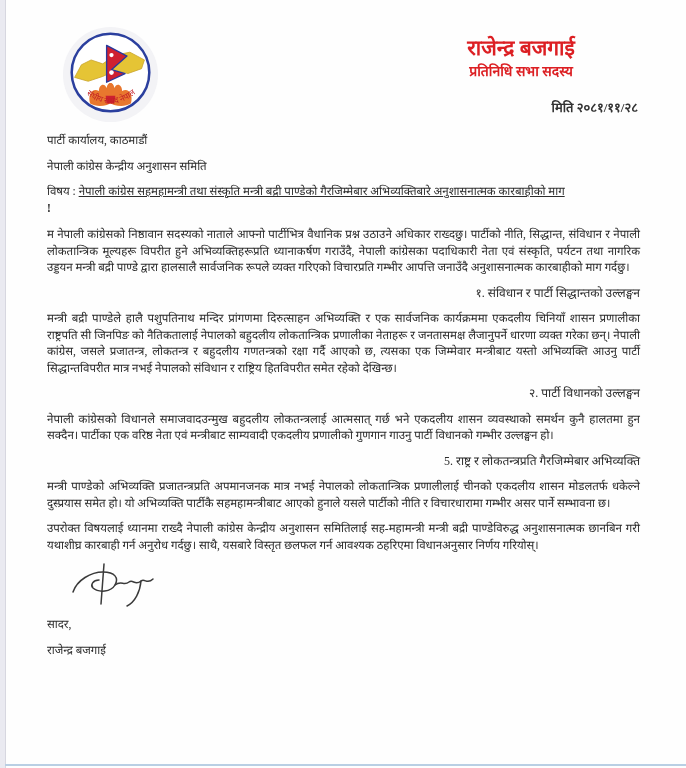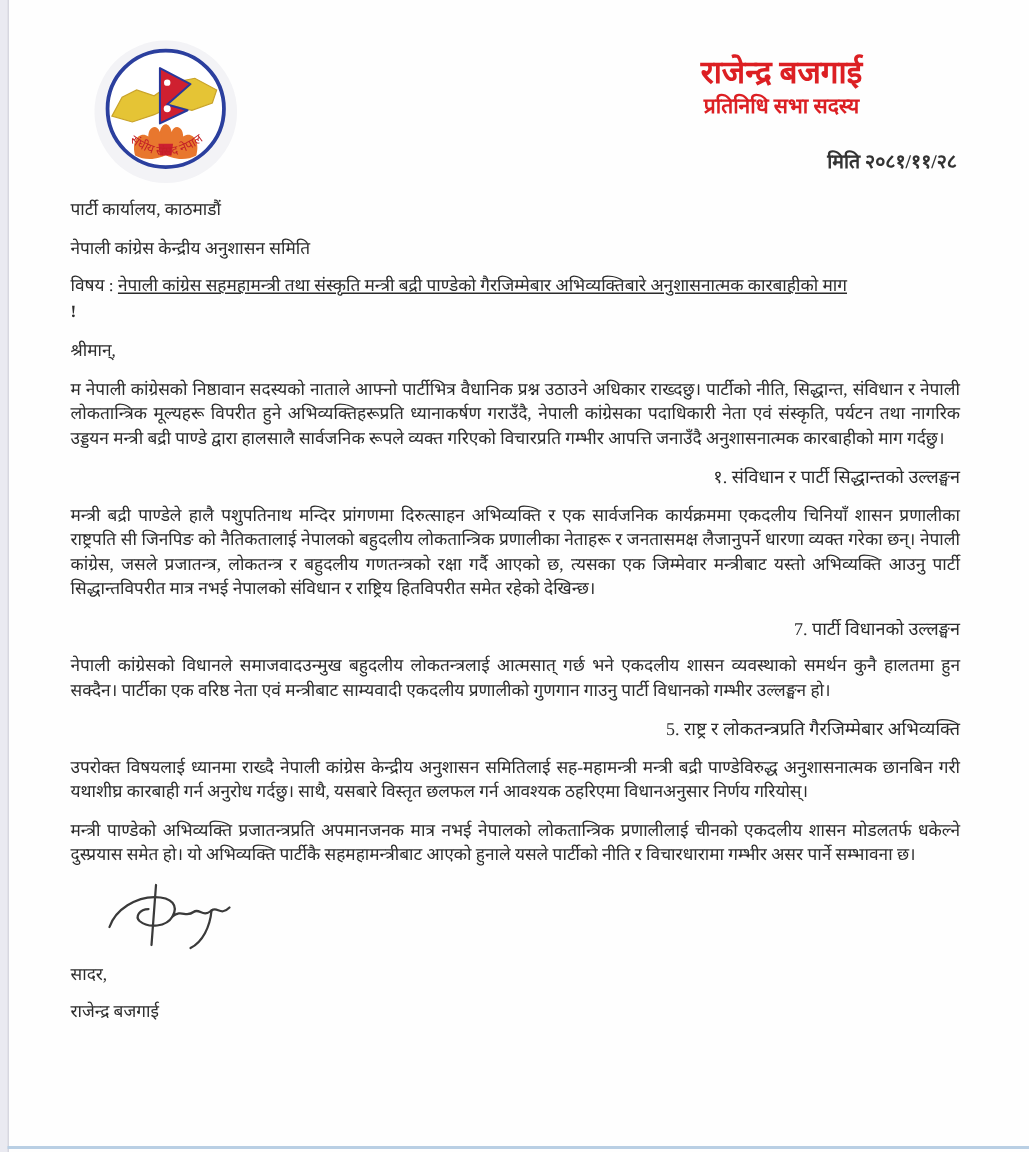--- a/index.html
+++ b/index.html
@@ -68,34 +68,33 @@
     </div>
 
     <p class="line">पार्टी कार्यालय, काठमाडौं</p>
     <p class="line">नेपाली कांग्रेस केन्द्रीय अनुशासन समिति</p>
 
     <p class="subject-line"><span>विषय :</span>
       <span class="subject-strong">नेपाली कांग्रेस सहमहामन्त्री तथा संस्कृति मन्त्री बद्री पाण्डेको गैरजिम्मेबार अभिव्यक्तिबारे अनुशासनात्मक कारबाहीको माग</span><br>
       <span class="subject-suffix">!</span>
     </p>
 
-    <p class="line">श्रीमान्,</p>
 
     <p class="para">म नेपाली कांग्रेसको निष्ठावान सदस्यको नाताले आफ्नो पार्टीभित्र वैधानिक प्रश्न उठाउने अधिकार राख्दछु। पार्टीको नीति, सिद्धान्त, संविधान र नेपाली लोकतान्त्रिक मूल्यहरू विपरीत हुने अभिव्यक्तिहरूप्रति ध्यानाकर्षण गराउँदै, नेपाली कांग्रेसका पदाधिकारी नेता एवं संस्कृति, पर्यटन तथा नागरिक उड्डयन मन्त्री बद्री पाण्डे द्वारा हालसालै सार्वजनिक रूपले व्यक्त गरिएको विचारप्रति गम्भीर आपत्ति जनाउँदै अनुशासनात्मक कारबाहीको माग गर्दछु।</p>
 
     <p class="section-heading">१. संविधान र पार्टी सिद्धान्तको उल्लङ्घन</p>
     <p class="para">मन्त्री बद्री पाण्डेले हालै पशुपतिनाथ मन्दिर प्रांगणमा दिरुत्साहन अभिव्यक्ति र एक सार्वजनिक कार्यक्रममा एकदलीय चिनियाँ शासन प्रणालीका राष्ट्रपति सी जिनपिङ को नैतिकतालाई नेपालको बहुदलीय लोकतान्त्रिक प्रणालीका नेताहरू र जनतासमक्ष लैजानुपर्ने धारणा व्यक्त गरेका छन्। नेपाली कांग्रेस, जसले प्रजातन्त्र, लोकतन्त्र र बहुदलीय गणतन्त्रको रक्षा गर्दै आएको छ, त्यसका एक जिम्मेवार मन्त्रीबाट यस्तो अभिव्यक्ति आउनु पार्टी सिद्धान्तविपरीत मात्र नभई नेपालको संविधान र राष्ट्रिय हितविपरीत समेत रहेको देखिन्छ।</p>
 
-    <p class="section-heading">7. पार्टी विधानको उल्लङ्घन</p>
+    <p class="section-heading">२. पार्टी विधानको उल्लङ्घन</p>
     <p class="para">नेपाली कांग्रेसको विधानले समाजवादउन्मुख बहुदलीय लोकतन्त्रलाई आत्मसात् गर्छ भने एकदलीय शासन व्यवस्थाको समर्थन कुनै हालतमा हुन सक्दैन। पार्टीका एक वरिष्ठ नेता एवं मन्त्रीबाट साम्यवादी एकदलीय प्रणालीको गुणगान गाउनु पार्टी विधानको गम्भीर उल्लङ्घन हो।</p>
 
     <p class="section-heading">5. राष्ट्र र लोकतन्त्रप्रति गैरजिम्मेबार अभिव्यक्ति</p>
+    <p class="para">मन्त्री पाण्डेको अभिव्यक्ति प्रजातन्त्रप्रति अपमानजनक मात्र नभई नेपालको लोकतान्त्रिक प्रणालीलाई चीनको एकदलीय शासन मोडलतर्फ धकेल्ने दुस्प्रयास समेत हो। यो अभिव्यक्ति पार्टीकै सहमहामन्त्रीबाट आएको हुनाले यसले पार्टीको नीति र विचारधारामा गम्भीर असर पार्ने सम्भावना छ।</p>
+
     <p class="para">उपरोक्त विषयलाई ध्यानमा राख्दै नेपाली कांग्रेस केन्द्रीय अनुशासन समितिलाई सह-महामन्त्री मन्त्री बद्री पाण्डेविरुद्ध अनुशासनात्मक छानबिन गरी यथाशीघ्र कारबाही गर्न अनुरोध गर्दछु। साथै, यसबारे विस्तृत छलफल गर्न आवश्यक ठहरिएमा विधानअनुसार निर्णय गरियोस्।</p>
-
-    <p class="para">मन्त्री पाण्डेको अभिव्यक्ति प्रजातन्त्रप्रति अपमानजनक मात्र नभई नेपालको लोकतान्त्रिक प्रणालीलाई चीनको एकदलीय शासन मोडलतर्फ धकेल्ने दुस्प्रयास समेत हो। यो अभिव्यक्ति पार्टीकै सहमहामन्त्रीबाट आएको हुनाले यसले पार्टीको नीति र विचारधारामा गम्भीर असर पार्ने सम्भावना छ।</p>
 
     <svg class="sig" width="100" height="50" viewBox="0 0 100 50">
       <g fill="none" stroke="#3a3a3a" stroke-width="1.5" stroke-linecap="round">
         <path d="M6 30 C10 18 24 10 36 10 C48 10 52 16 48 23 C44 30 32 31 26 26 C23 23 26 18 32 18"></path>
         <path d="M37 2 L34 42"></path>
         <path d="M48 23 C54 18 57 24 62 20 C66 17 68 24 74 19 C78 16 80 23 86 17"></path>
         <path d="M74 19 C73 30 68 40 60 44"></path>
       </g>
     </svg>
 

